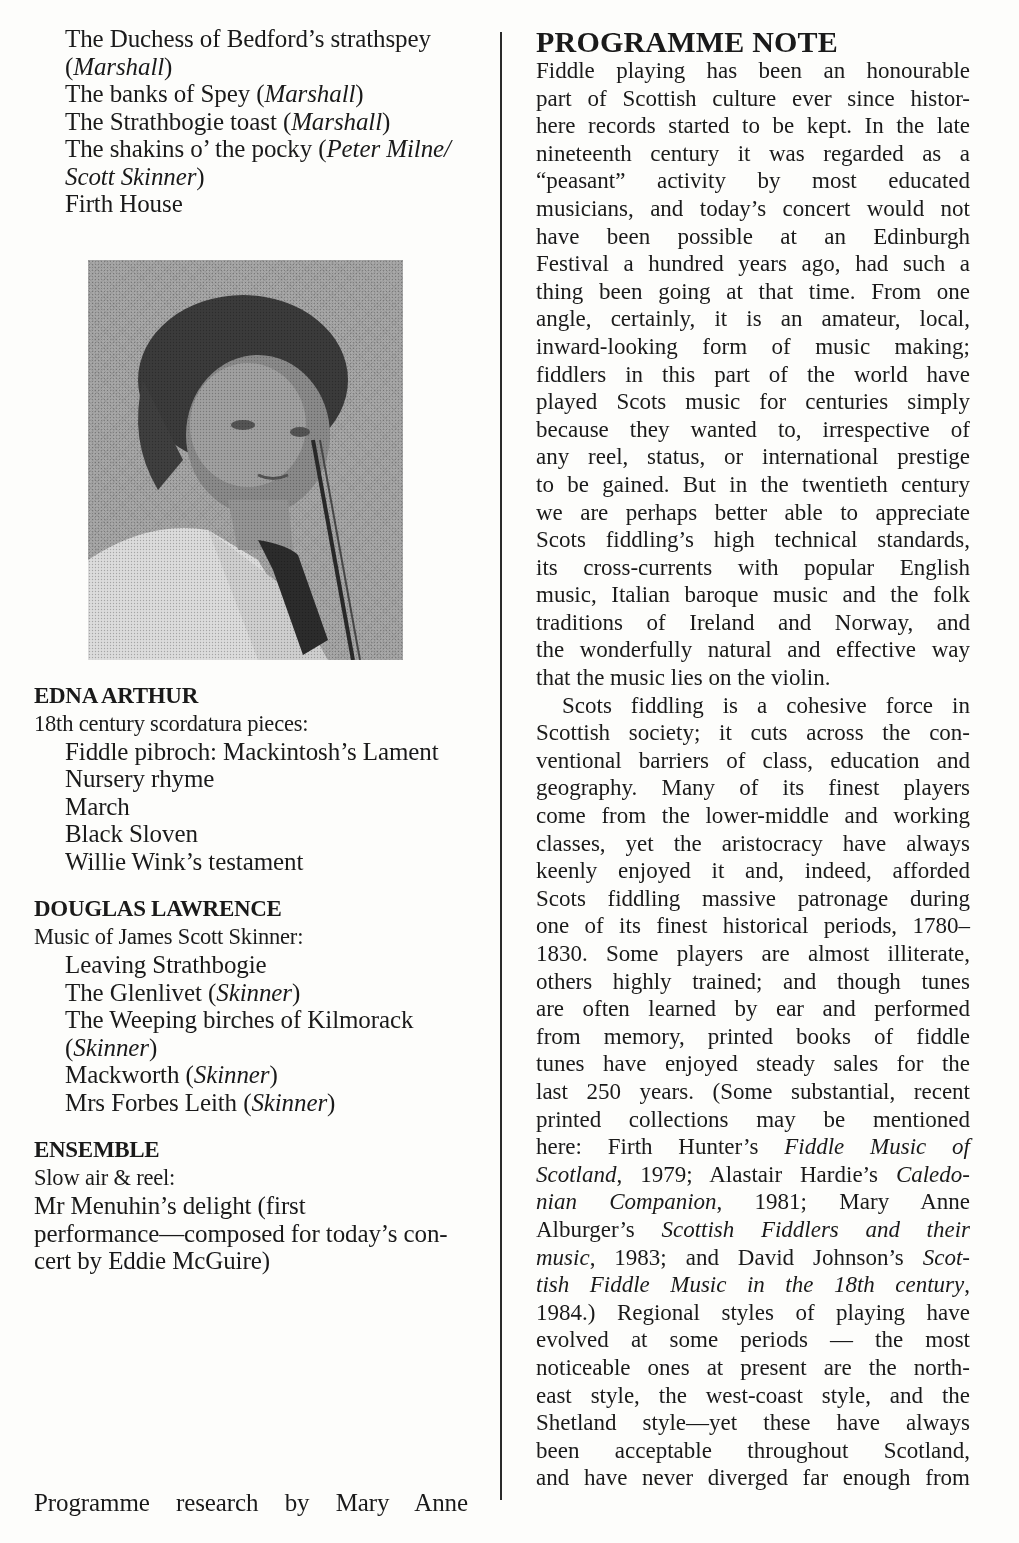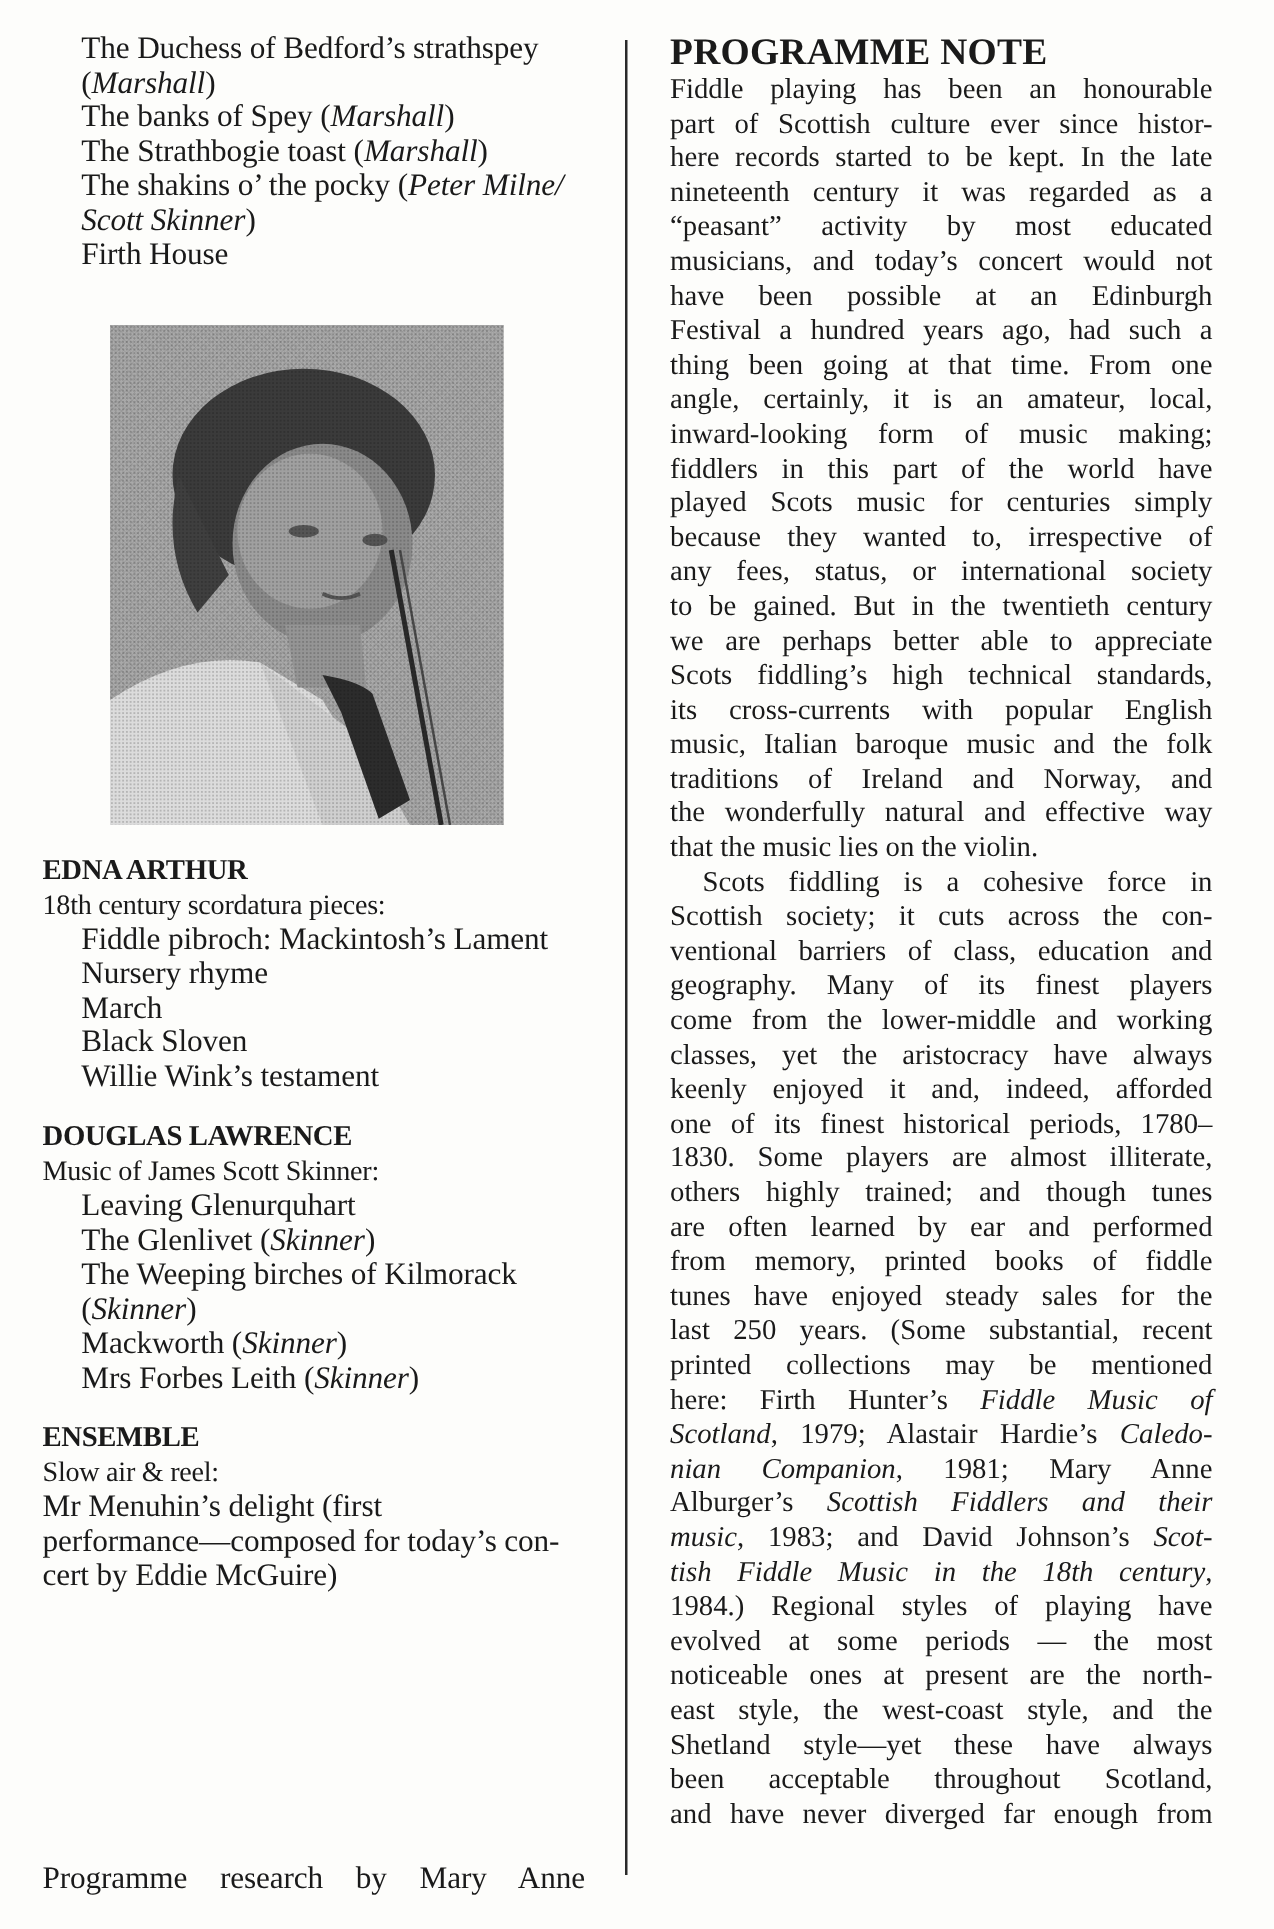--- a/index.html
+++ b/index.html
@@ -95,21 +95,21 @@
         <div class="line indent"><span>Fiddle pibroch: Mackintosh’s Lament</span></div>
         <div class="line indent"><span>Nursery rhyme</span></div>
         <div class="line indent"><span>March</span></div>
         <div class="line indent"><span>Black Sloven</span></div>
         <div class="line indent"><span>Willie Wink’s testament</span></div>
       </div>
       <div class="gap-m"></div>
       <div class="section">
         <div class="h-name">DOUGLAS LAWRENCE</div>
         <div class="h-sub">Music of James Scott Skinner:</div>
-        <div class="line indent"><span>Leaving Glenurquhart</span></div>
+        <div class="line indent"><span>Leaving Strathbogie</span></div>
         <div class="line indent"><span>The Glenlivet (</span><span class="it">Skinner</span><span>)</span></div>
         <div class="line indent"><span>The Weeping birches of Kilmorack</span></div>
         <div class="line indent"><span>(</span><span class="it">Skinner</span><span>)</span></div>
         <div class="line indent"><span>Mackworth (</span><span class="it">Skinner</span><span>)</span></div>
         <div class="line indent"><span>Mrs Forbes Leith (</span><span class="it">Skinner</span><span>)</span></div>
       </div>
       <div class="gap-m"></div>
       <div class="section">
         <div class="h-name">ENSEMBLE</div>
         <div class="h-sub">Slow air &amp; reel:</div>
@@ -137,36 +137,37 @@
       <div class="pn-line"><span>“peasant” activity by most educated</span></div>
       <div class="pn-line"><span>musicians, and today’s concert would not</span></div>
       <div class="pn-line"><span>have been possible at an Edinburgh</span></div>
       <div class="pn-line"><span>Festival a hundred years ago, had such a</span></div>
       <div class="pn-line"><span>thing been going at that time. From one</span></div>
       <div class="pn-line"><span>angle, certainly, it is an amateur, local,</span></div>
       <div class="pn-line"><span>inward-looking form of music making;</span></div>
       <div class="pn-line"><span>fiddlers in this part of the world have</span></div>
       <div class="pn-line"><span>played Scots music for centuries simply</span></div>
       <div class="pn-line"><span>because they wanted to, irrespective of</span></div>
-      <div class="pn-line"><span>any fees, status, or international society</span></div>
+      <div class="pn-line"><span>any reel, status, or international prestige</span></div>
       <div class="pn-line"><span>to be gained. But in the twentieth century</span></div>
       <div class="pn-line"><span>we are perhaps better able to appreciate</span></div>
       <div class="pn-line"><span>Scots fiddling’s high technical standards,</span></div>
       <div class="pn-line"><span>its cross-currents with popular English</span></div>
       <div class="pn-line"><span>music, Italian baroque music and the folk</span></div>
       <div class="pn-line"><span>traditions of Ireland and Norway, and</span></div>
       <div class="pn-line"><span>the wonderfully natural and effective way</span></div>
       <div class="pn-line end"><span>that the music lies on the violin.</span></div>
       <div class="pn-line para-start"><span>Scots fiddling is a cohesive force in</span></div>
       <div class="pn-line"><span>Scottish society; it cuts across the con-</span></div>
       <div class="pn-line"><span>ventional barriers of class, education and</span></div>
       <div class="pn-line"><span>geography. Many of its finest players</span></div>
       <div class="pn-line"><span>come from the lower-middle and working</span></div>
       <div class="pn-line"><span>classes, yet the aristocracy have always</span></div>
       <div class="pn-line"><span>keenly enjoyed it and, indeed, afforded</span></div>
+      <div class="pn-line"><span>Scots fiddling massive patronage during</span></div>
       <div class="pn-line"><span>one of its finest historical periods, 1780–</span></div>
       <div class="pn-line"><span>1830. Some players are almost illiterate,</span></div>
       <div class="pn-line"><span>others highly trained; and though tunes</span></div>
       <div class="pn-line"><span>are often learned by ear and performed</span></div>
       <div class="pn-line"><span>from memory, printed books of fiddle</span></div>
       <div class="pn-line"><span>tunes have enjoyed steady sales for the</span></div>
       <div class="pn-line"><span>last 250 years. (Some substantial, recent</span></div>
       <div class="pn-line"><span>printed collections may be mentioned</span></div>
       <div class="pn-line"><span>here: Firth Hunter’s </span><span class="it">Fiddle Music of</span></div>
       <div class="pn-line"><span class="it">Scotland</span><span>, 1979; Alastair Hardie’s </span><span class="it">Caledo-</span></div>

